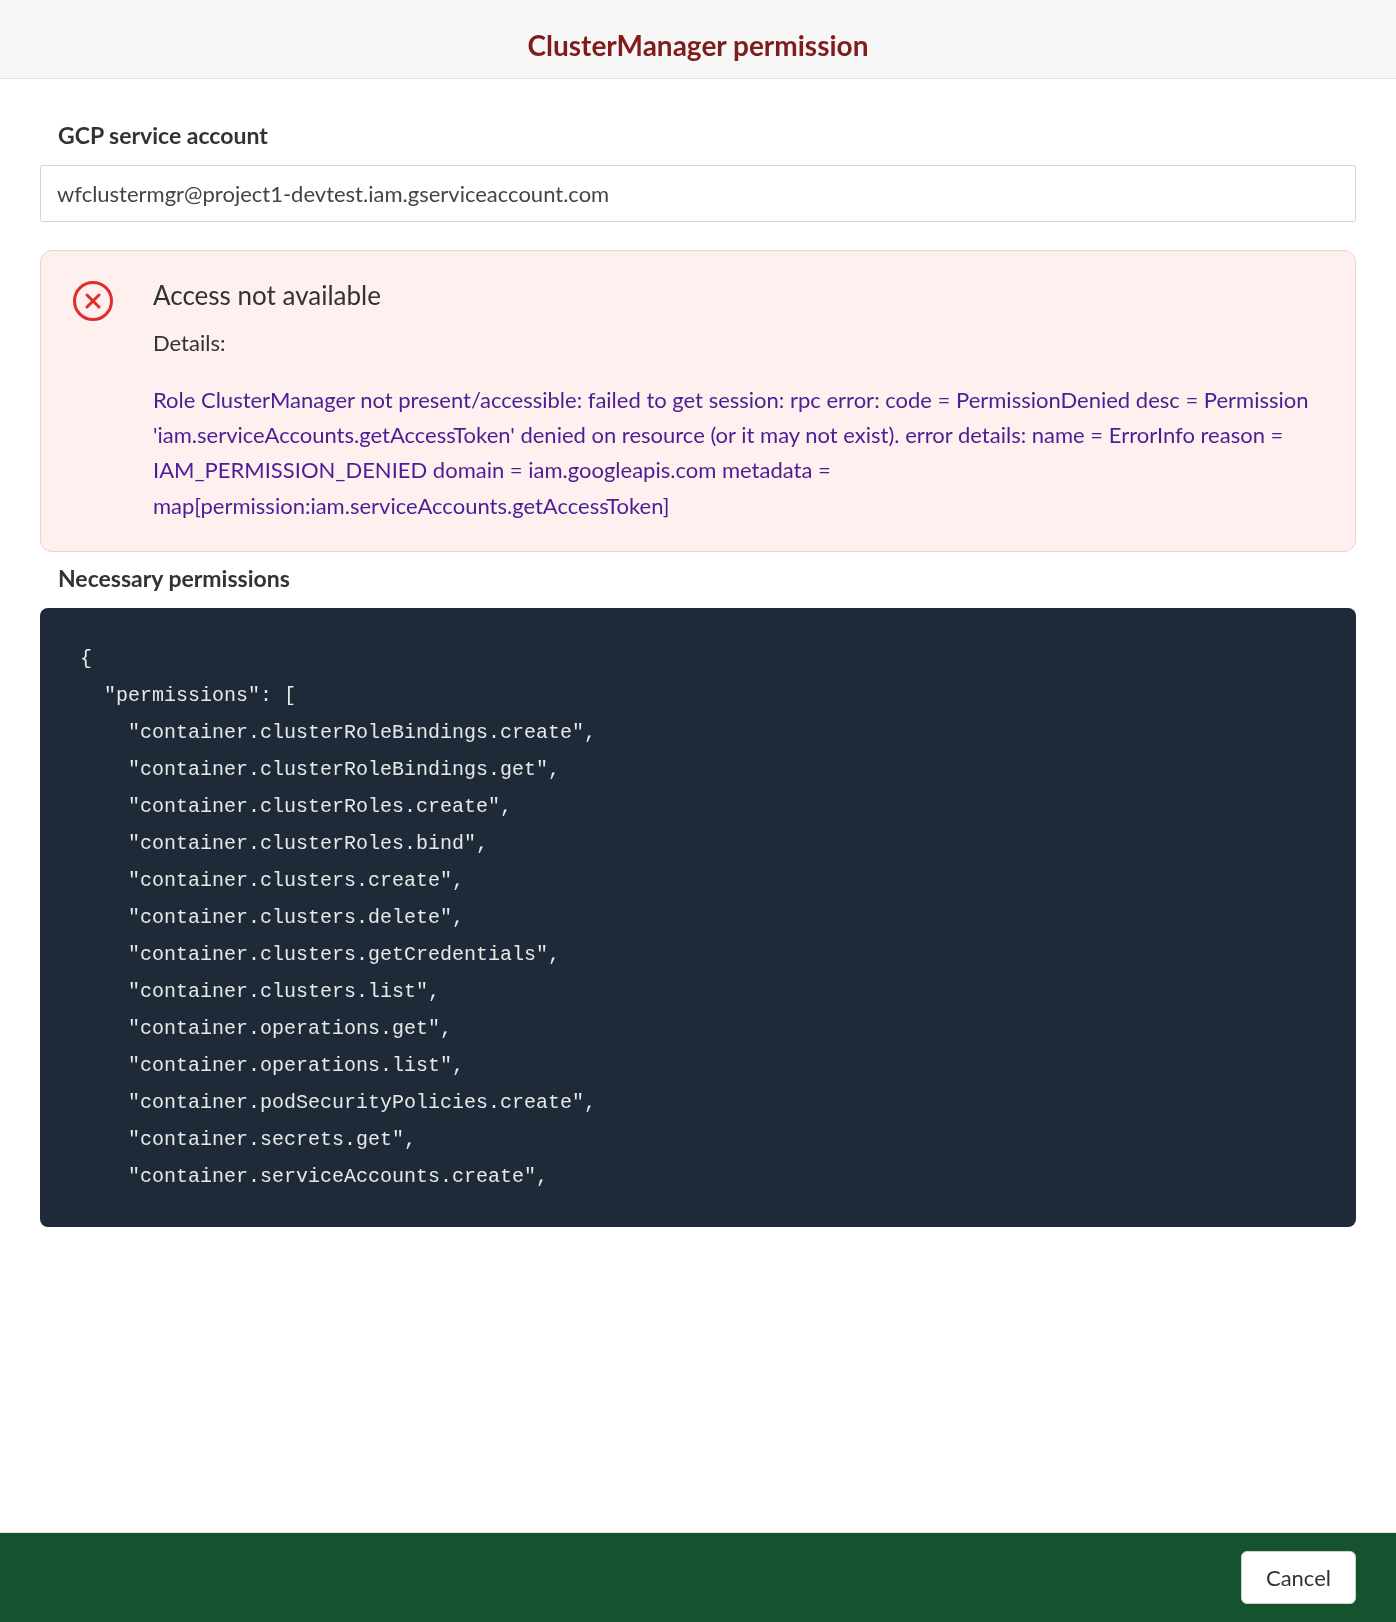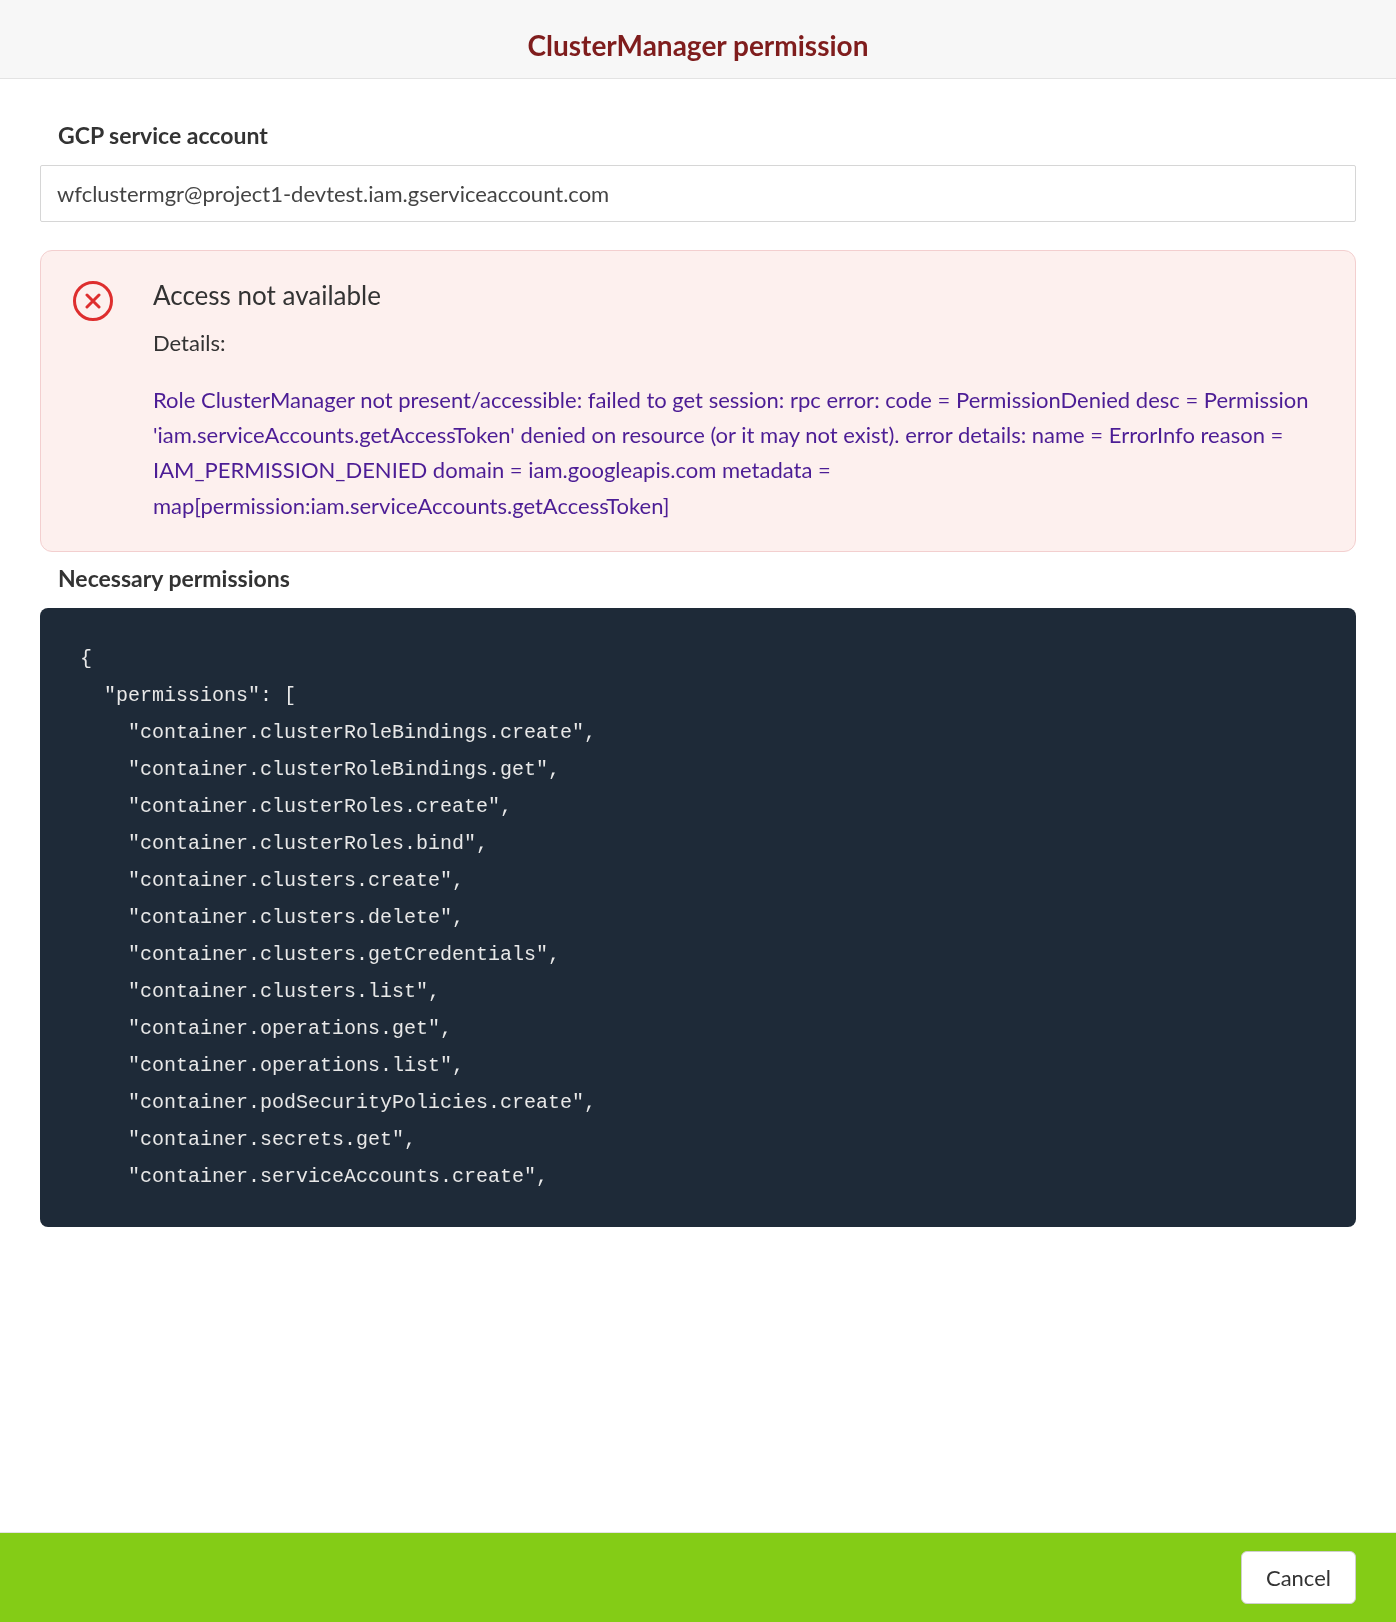--- a/index.html
+++ b/index.html
@@ -103,21 +103,21 @@
       white-space: pre;
       overflow-x: auto;
     }
     .footer {
       flex-shrink: 0;
       border-top: 1px solid #e3e3e3;
       padding: 18px 40px;
       display: flex;
       justify-content: flex-end;
       gap: 16px;
-      background: #84cc16;
+      background: #14532d;
     }
     .btn {
       font-family: inherit;
       font-size: 22px;
       padding: 12px 24px;
       border-radius: 6px;
       cursor: pointer;
       border: 1px solid transparent;
     }
     .btn-secondary {

